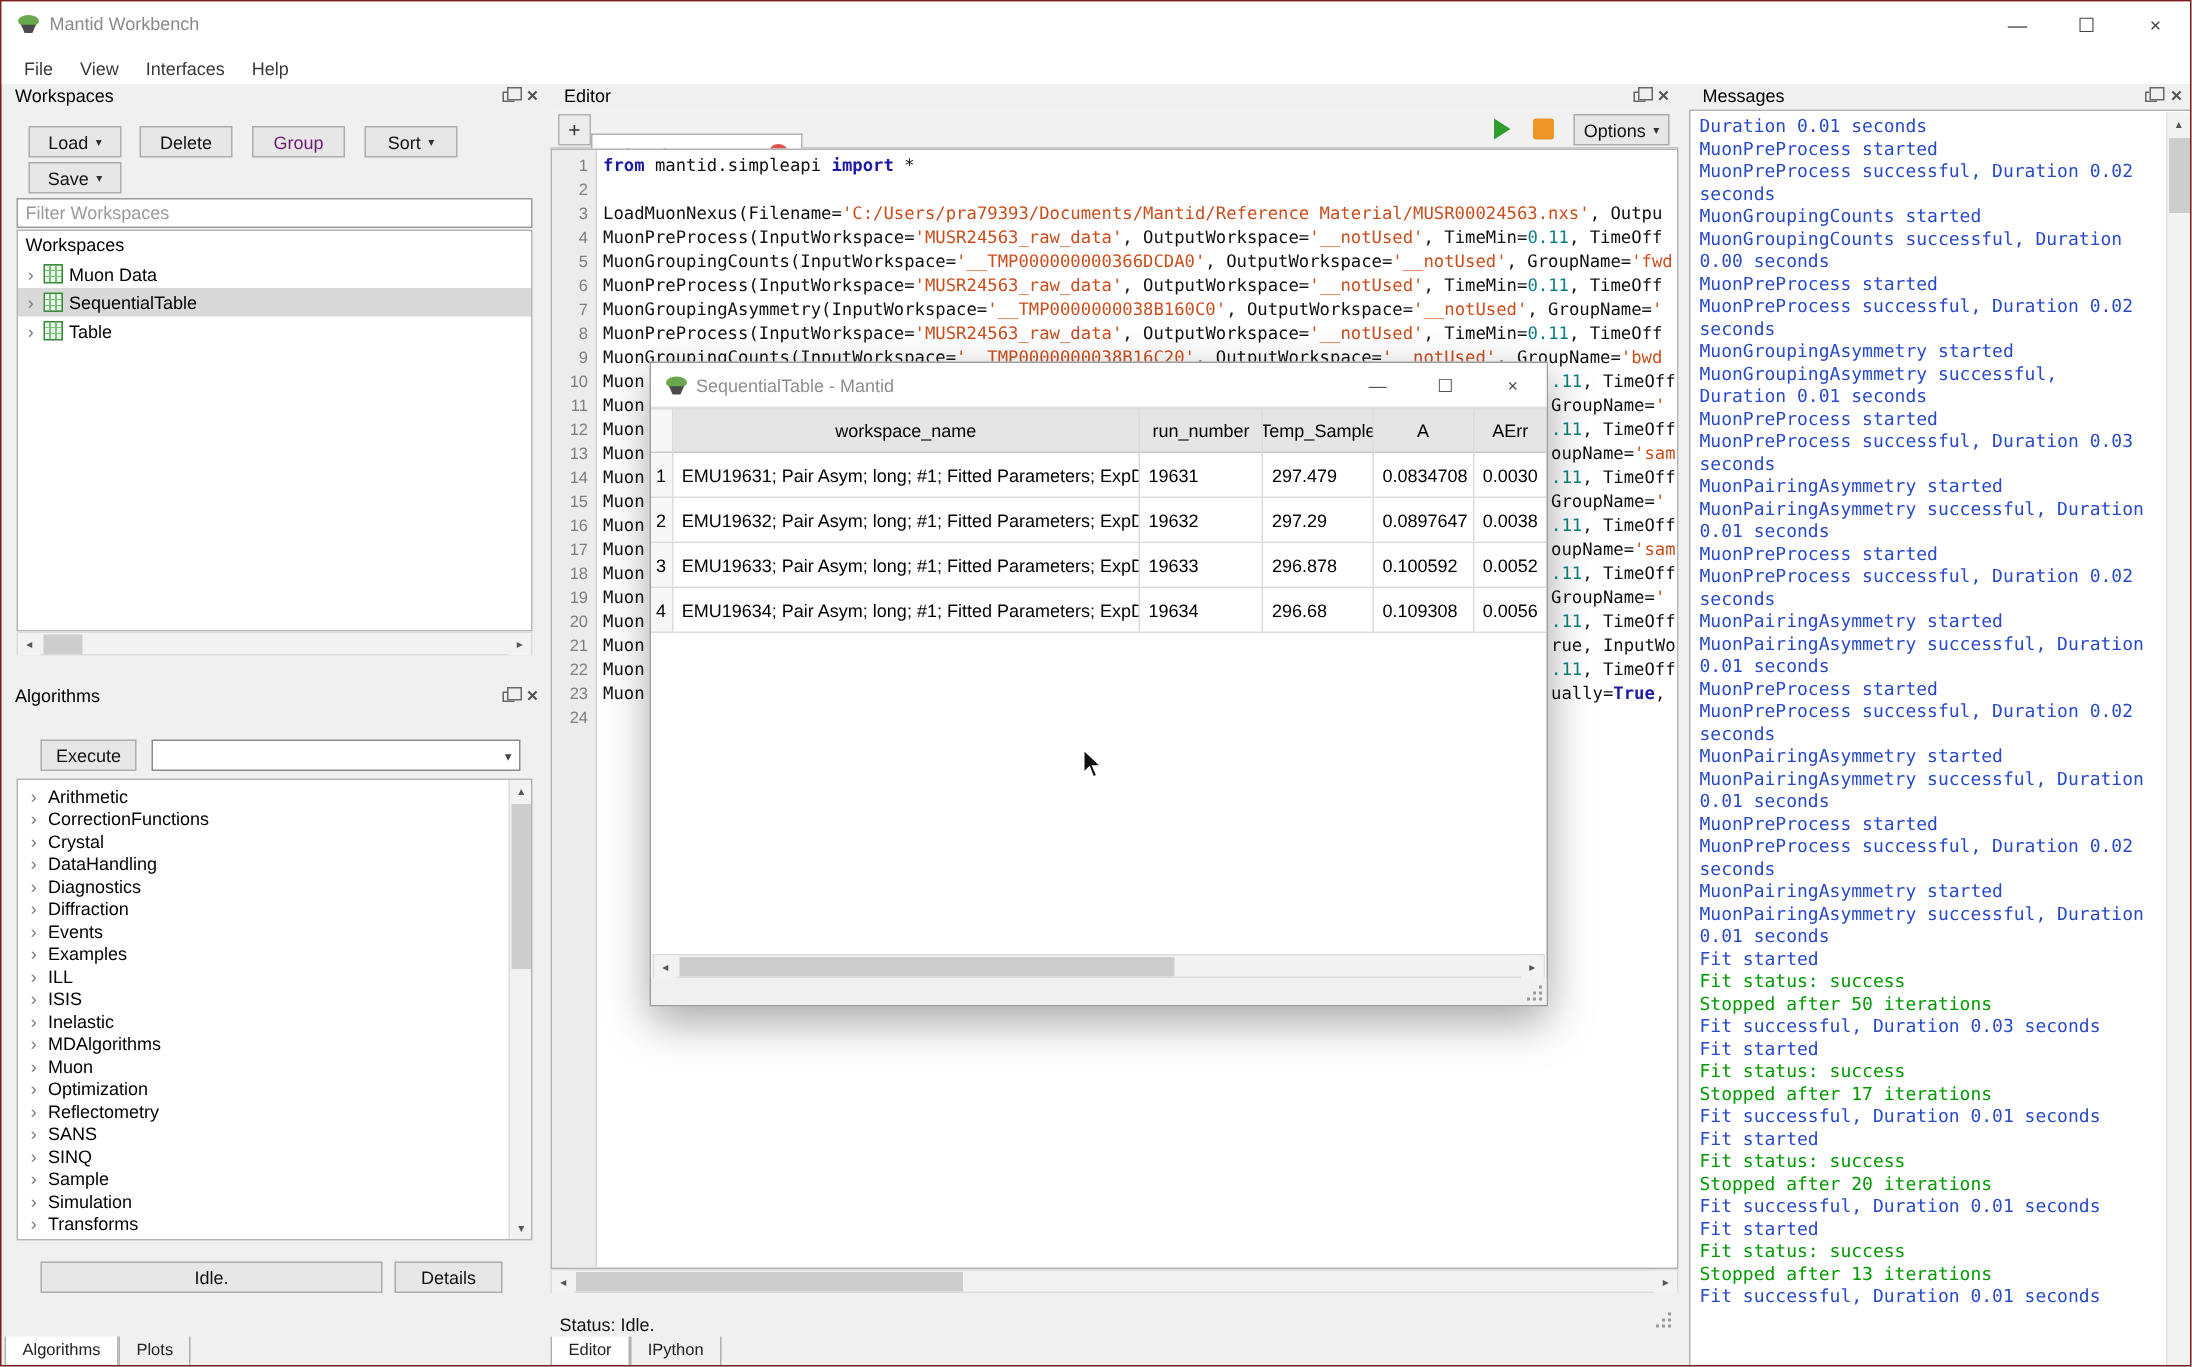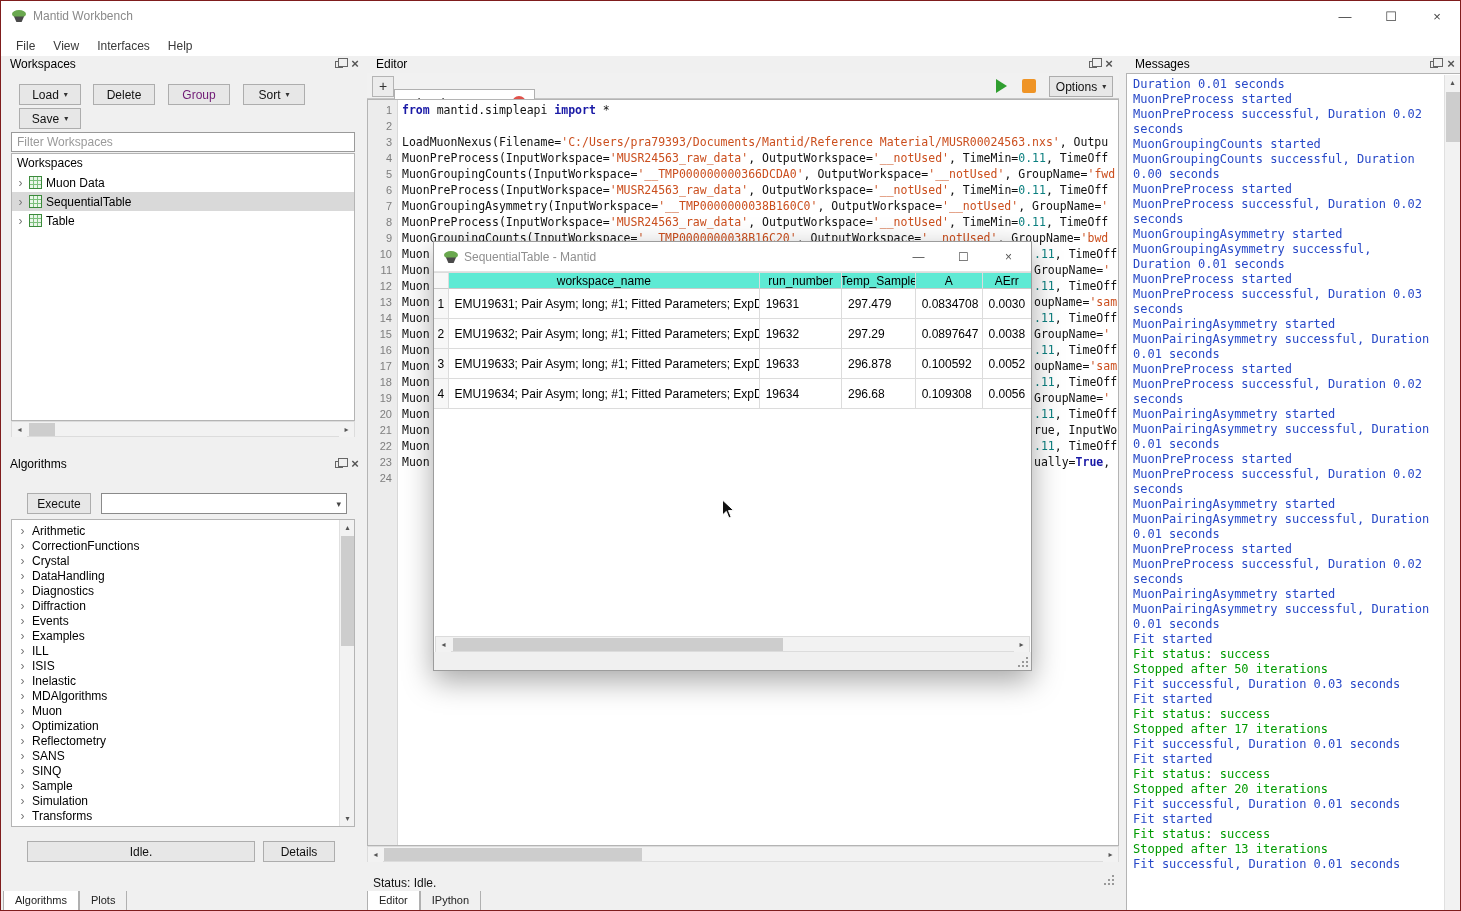--- a/index.html
+++ b/index.html
@@ -107,21 +107,21 @@
   
   .floatwin{position:absolute;left:432px;top:240px;width:599px;height:430px;background:#fff;border:1px solid #9c9c9c;
       box-shadow:0 10px 28px rgba(0,0,0,.35)}
   .fw-title{position:absolute;left:0;top:0;right:0;height:30px;background:#fff;border-bottom:1px solid #e3e3e3}
   .fw-title .logo{left:9px;top:7px}
   .fw-name{position:absolute;left:30px;top:8px;color:#8f8f8f;font-size:12px}
   .fw-controls{position:absolute;right:0;top:0;height:30px;display:flex}
   .fw-wc{width:45px;height:30px;display:flex;align-items:center;justify-content:center;color:#555;font-size:12px}
   .tbl{position:absolute;left:0;top:30px;width:597px;overflow:hidden}
   .trow{display:flex;height:30px}
-  .trow.head{height:17px;background:#5eead4}
+  .trow.head{height:30px;background:#e5e5e5}
   .tcell{border-right:1px solid #dcdcdc;border-bottom:1px solid #dcdcdc;display:flex;align-items:center;
       padding-left:6px;font-size:12px;white-space:nowrap;overflow:hidden}
   .trow.head .tcell{justify-content:center;padding-left:0;border-bottom:1px solid #c9c9c9;border-top:1px solid #dcdcdc}
   .tcell.rn{justify-content:center;padding-left:0;background:#f7f7f7}
   .c0{width:15px}.c1{width:322px}.c2{width:85px}.c3{width:76px}.c4{width:69px}.c5{width:50px;border-right:none}
   .fw-bottom{position:absolute;left:0;top:410px;width:597px;height:18px;background:#f0f0f0}
 
   .cursor{position:absolute;left:720px;top:498px;z-index:50}
 </style>
 </head>

